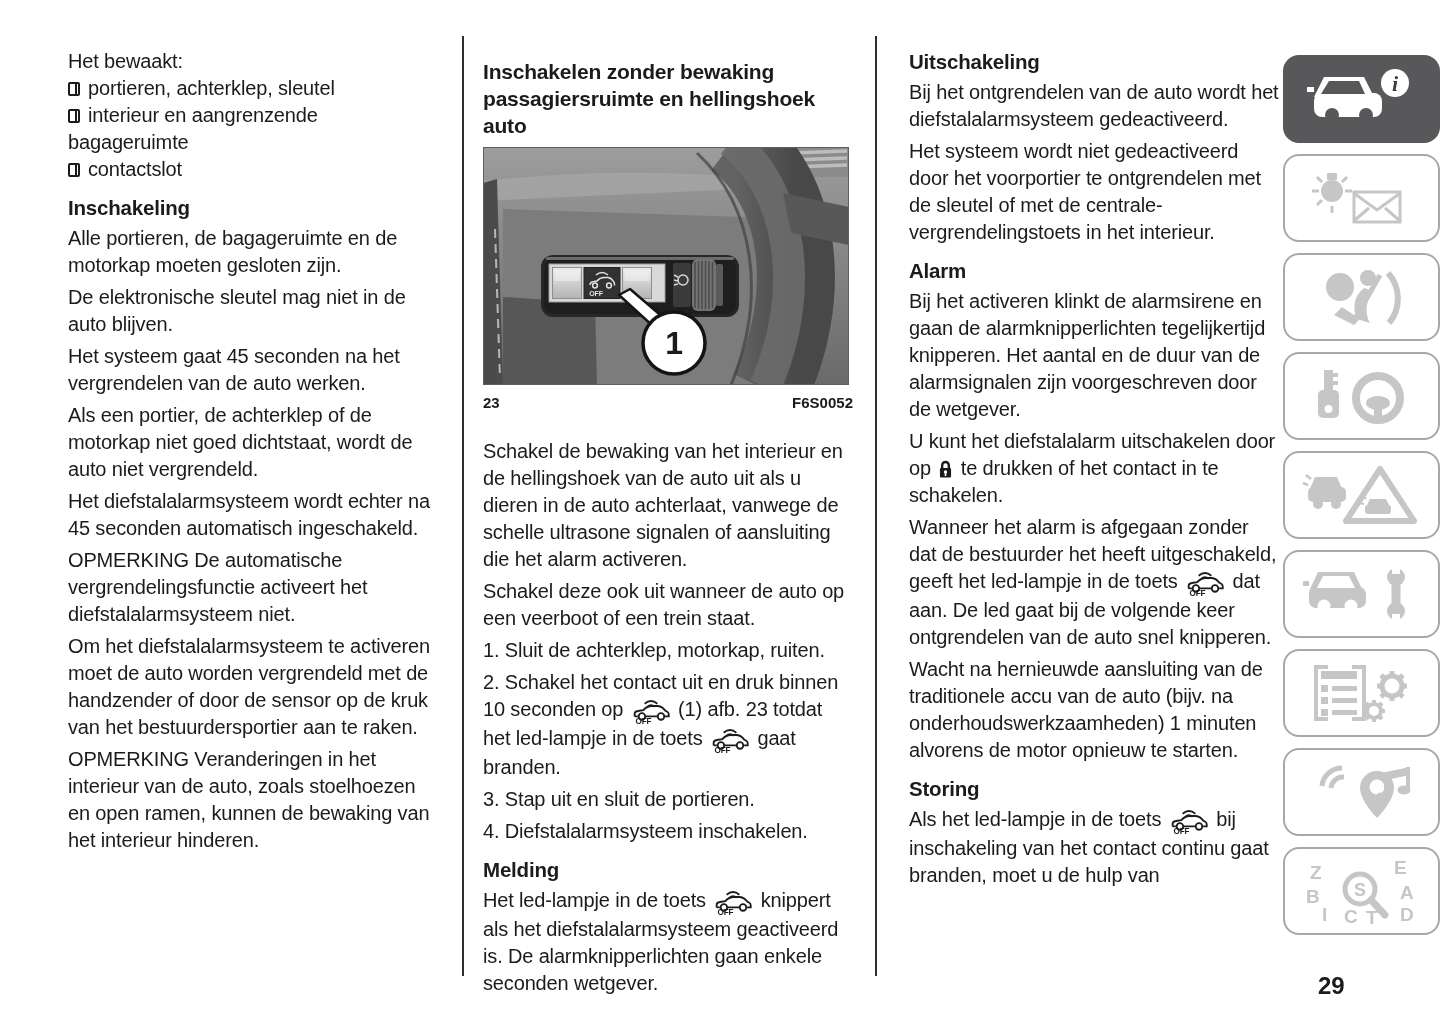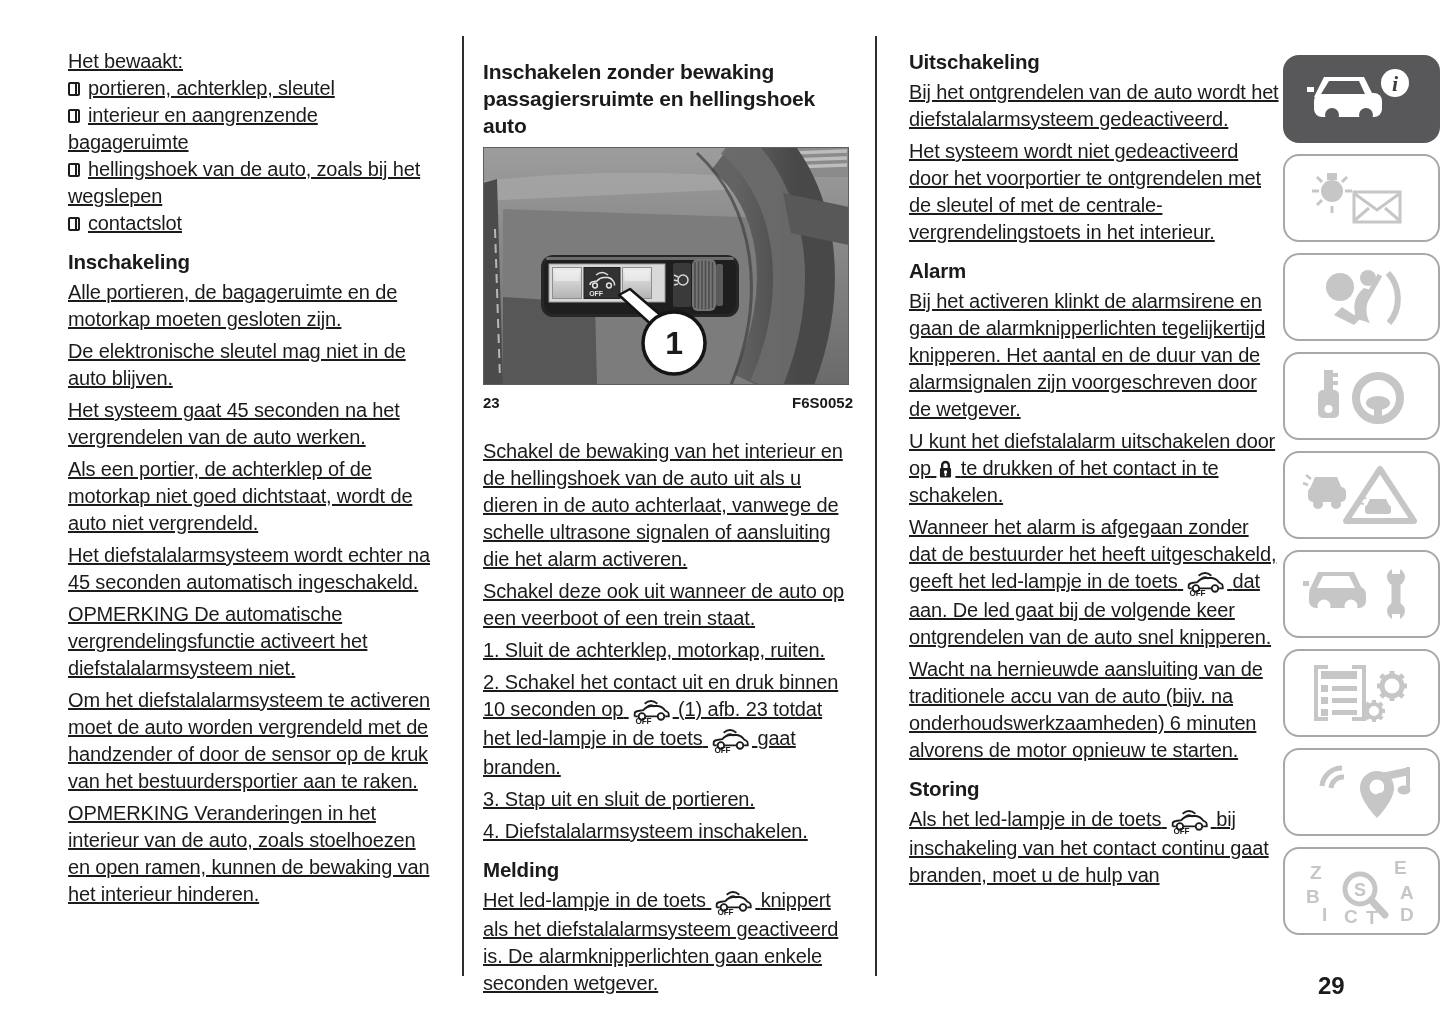--- a/index.html
+++ b/index.html
@@ -5,21 +5,21 @@
   html,body{margin:0;padding:0;}
   body{
     width:1445px;height:1018px;background:#ffffff;position:relative;overflow:hidden;
     font-family:"Liberation Sans", sans-serif;color:#1b1b1b;
     -webkit-font-smoothing:antialiased;
   }
   .col{position:absolute;top:48px;font-size:20px;line-height:27px;letter-spacing:-0.15px;}
   #col1{left:68px;width:374px;}
   #col2{left:483px;width:370px;}
   #col3{left:897px;width:370px;margin-left:12px;}
-  .col p{margin:0 0 5px 0;text-decoration:underline;}
+  .col p{margin:0 0 5px 0;}
   .col p.tight{margin:0;}
   h2.main-h{font-size:21px;line-height:27px;font-weight:bold;margin:10px 0 8px 0;letter-spacing:-0.2px;}
   h3.sec-h{font-size:20.5px;line-height:27px;font-weight:bold;margin:11px 0 4px 0;letter-spacing:-0.2px;}
   h3.sec-h.first{margin-top:0;}
   
   .bullet-box{
     display:inline-block;width:12px;height:14px;border:2px solid #1b1b1b;border-radius:2px;
     position:relative;margin-right:8px;vertical-align:-1px;box-sizing:border-box;
   }
   .bullet-box::after{
@@ -45,21 +45,20 @@
 </head>
 <body>
 
 <div class="vr" id="vr1"></div>
 <div class="vr" id="vr2"></div>
 
 <div class="col" id="col1">
   <p class="tight">Het bewaakt:</p>
   <p class="tight"><span class="bullet-box"></span><span>portieren, achterklep, sleutel</span></p>
   <p class="tight"><span class="bullet-box"></span><span>interieur en aangrenzende bagageruimte</span></p>
-  <p class="tight"><span class="bullet-box"></span><span>hellingshoek van de auto, zoals bij het wegslepen</span></p>
   <p class="tight"><span class="bullet-box"></span><span>contactslot</span></p>
   <h3 class="sec-h">Inschakeling</h3>
   <p>Alle portieren, de bagageruimte en de motorkap moeten gesloten zijn.</p>
   <p>De elektronische sleutel mag niet in de auto blijven.</p>
   <p>Het systeem gaat 45 seconden na het vergrendelen van de auto werken.</p>
   <p>Als een portier, de achterklep of de motorkap niet goed dichtstaat, wordt de auto niet vergrendeld.</p>
   <p>Het diefstalalarmsysteem wordt echter na 45 seconden automatisch ingeschakeld.</p>
   <p>OPMERKING De automatische vergrendelingsfunctie activeert het diefstalalarmsysteem niet.</p>
   <p>Om het diefstalalarmsysteem te activeren moet de auto worden vergrendeld met de handzender of door de sensor op de kruk van het bestuurdersportier aan te raken.</p>
   <p>OPMERKING Veranderingen in het interieur van de auto, zoals stoelhoezen en open ramen, kunnen de bewaking van het interieur hinderen.</p>
@@ -217,21 +216,21 @@
       <g stroke="#1b1b1b" stroke-width="2" fill="none">
         <path d="M15 7 Q22 1 29 7"></path>
           <path d="M18 10.5 Q22 7 26 10.5"></path>
         <path d="M4 21 L4 18 Q4 15.5 7.5 15 L13.5 14 Q17.5 9.5 23 9.5 L29.5 9.5 Q34.5 10 37.5 14.5 L39.5 15.5 Q41.5 16.5 41.5 18.5 L41.5 21 L37.5 21 M16 21 L29 21 M7.5 21 L4 21"></path>
         <circle cx="12" cy="21" r="3.6"></circle>
           <circle cx="33" cy="21" r="3.6"></circle>
       </g>
       <text x="5" y="29.5" font-size="9" font-weight="bold" fill="#1b1b1b" font-family="Liberation Sans, sans-serif">OFF</text>
     </svg>
     <span>dat aan. De led gaat bij de volgende keer ontgrendelen van de auto snel knipperen.</span></p>
-  <p>Wacht na hernieuwde aansluiting van de traditionele accu van de auto (bijv. na onderhoudswerkzaamheden) 6 minuten alvorens de motor opnieuw te starten.</p>
+  <p>Wacht na hernieuwde aansluiting van de traditionele accu van de auto (bijv. na onderhoudswerkzaamheden) 1 minuten alvorens de motor opnieuw te starten.</p>
   <h3 class="sec-h">Storing</h3>
   <p><span>Als het led-lampje in de toets</span>
     <svg class="ic-caroff" width="40" height="28" viewBox="0 0 44 30">
       <g stroke="#1b1b1b" stroke-width="2" fill="none">
         <path d="M15 7 Q22 1 29 7"></path>
           <path d="M18 10.5 Q22 7 26 10.5"></path>
         <path d="M4 21 L4 18 Q4 15.5 7.5 15 L13.5 14 Q17.5 9.5 23 9.5 L29.5 9.5 Q34.5 10 37.5 14.5 L39.5 15.5 Q41.5 16.5 41.5 18.5 L41.5 21 L37.5 21 M16 21 L29 21 M7.5 21 L4 21"></path>
         <circle cx="12" cy="21" r="3.6"></circle>
           <circle cx="33" cy="21" r="3.6"></circle>
       </g>

